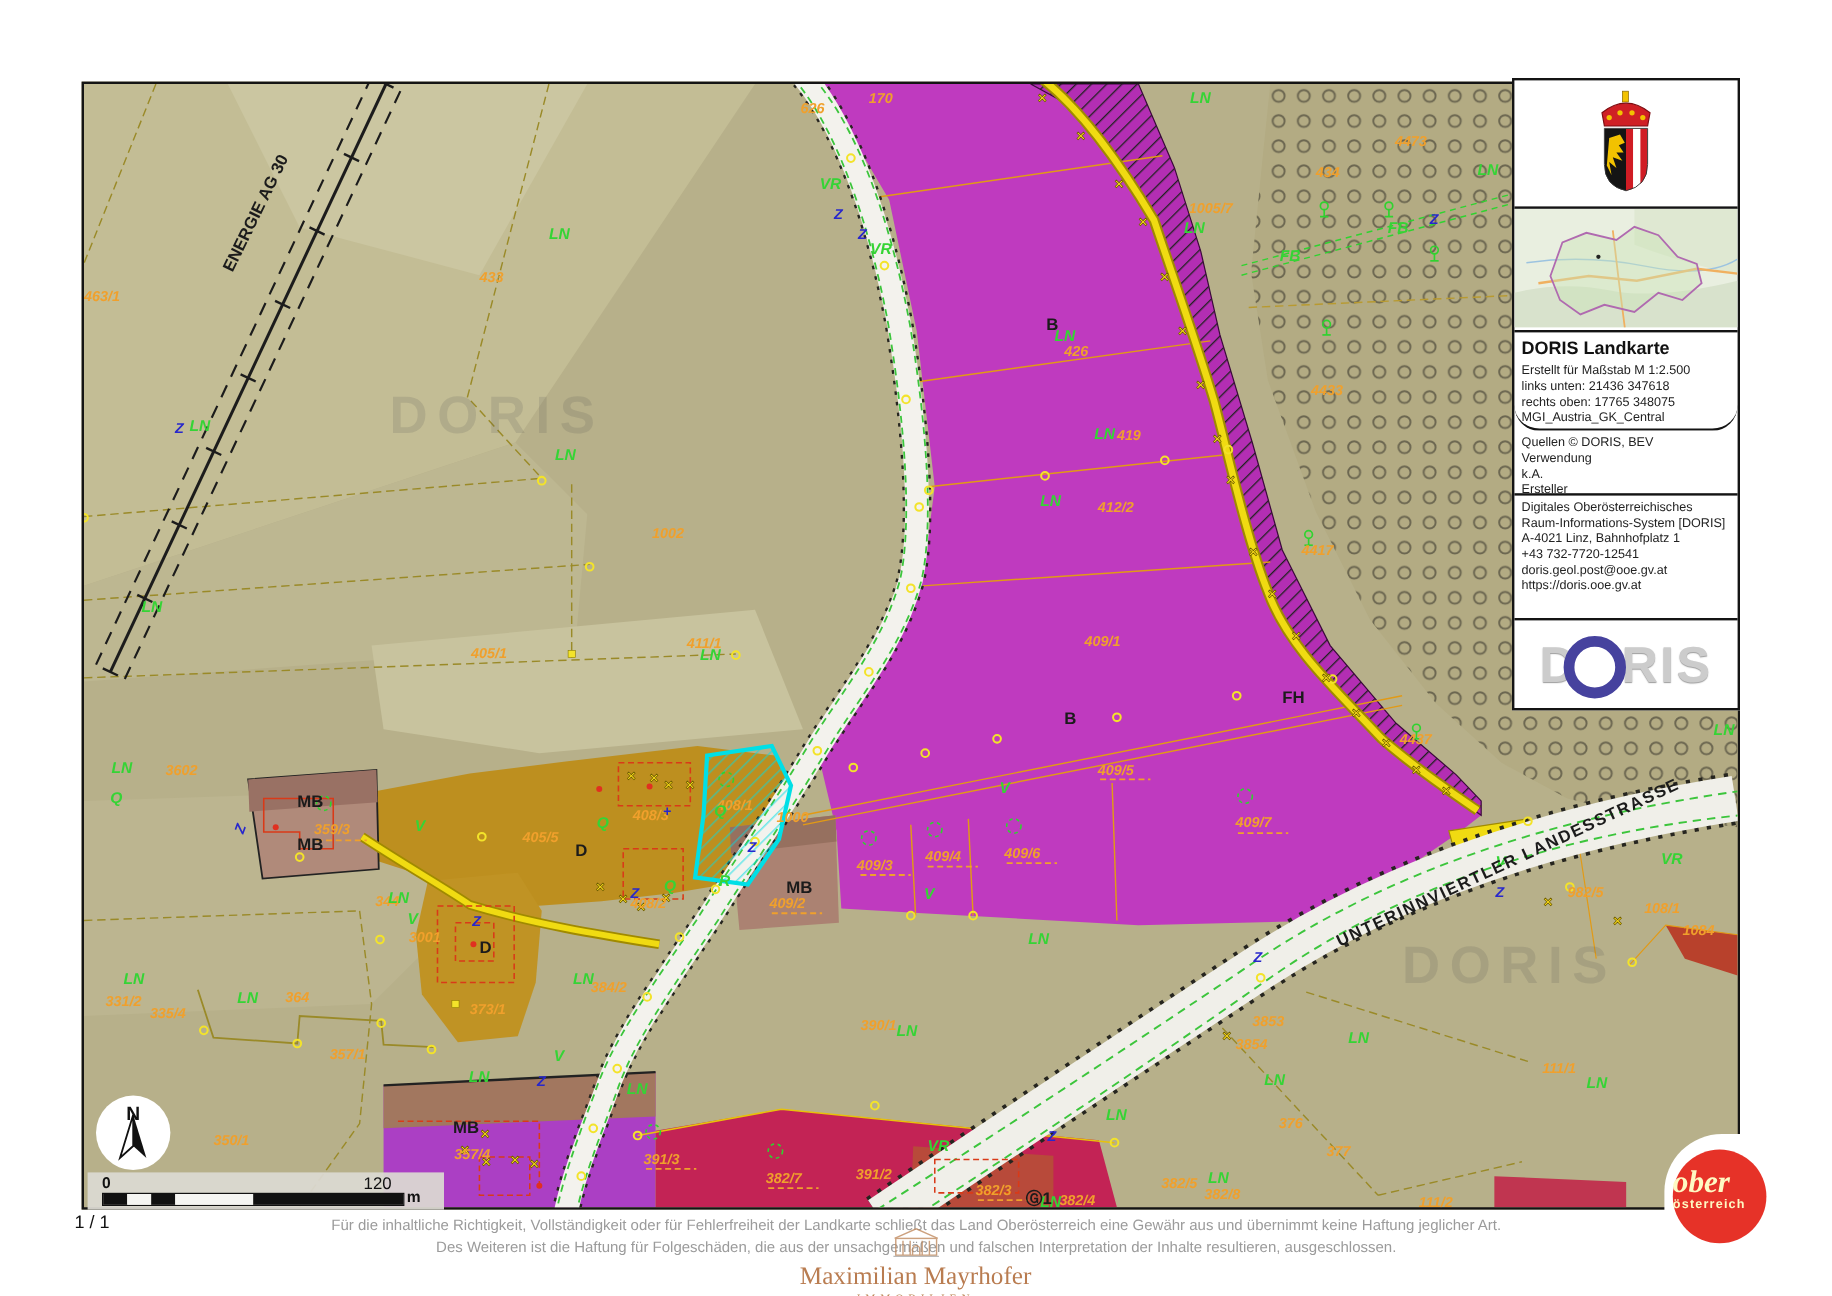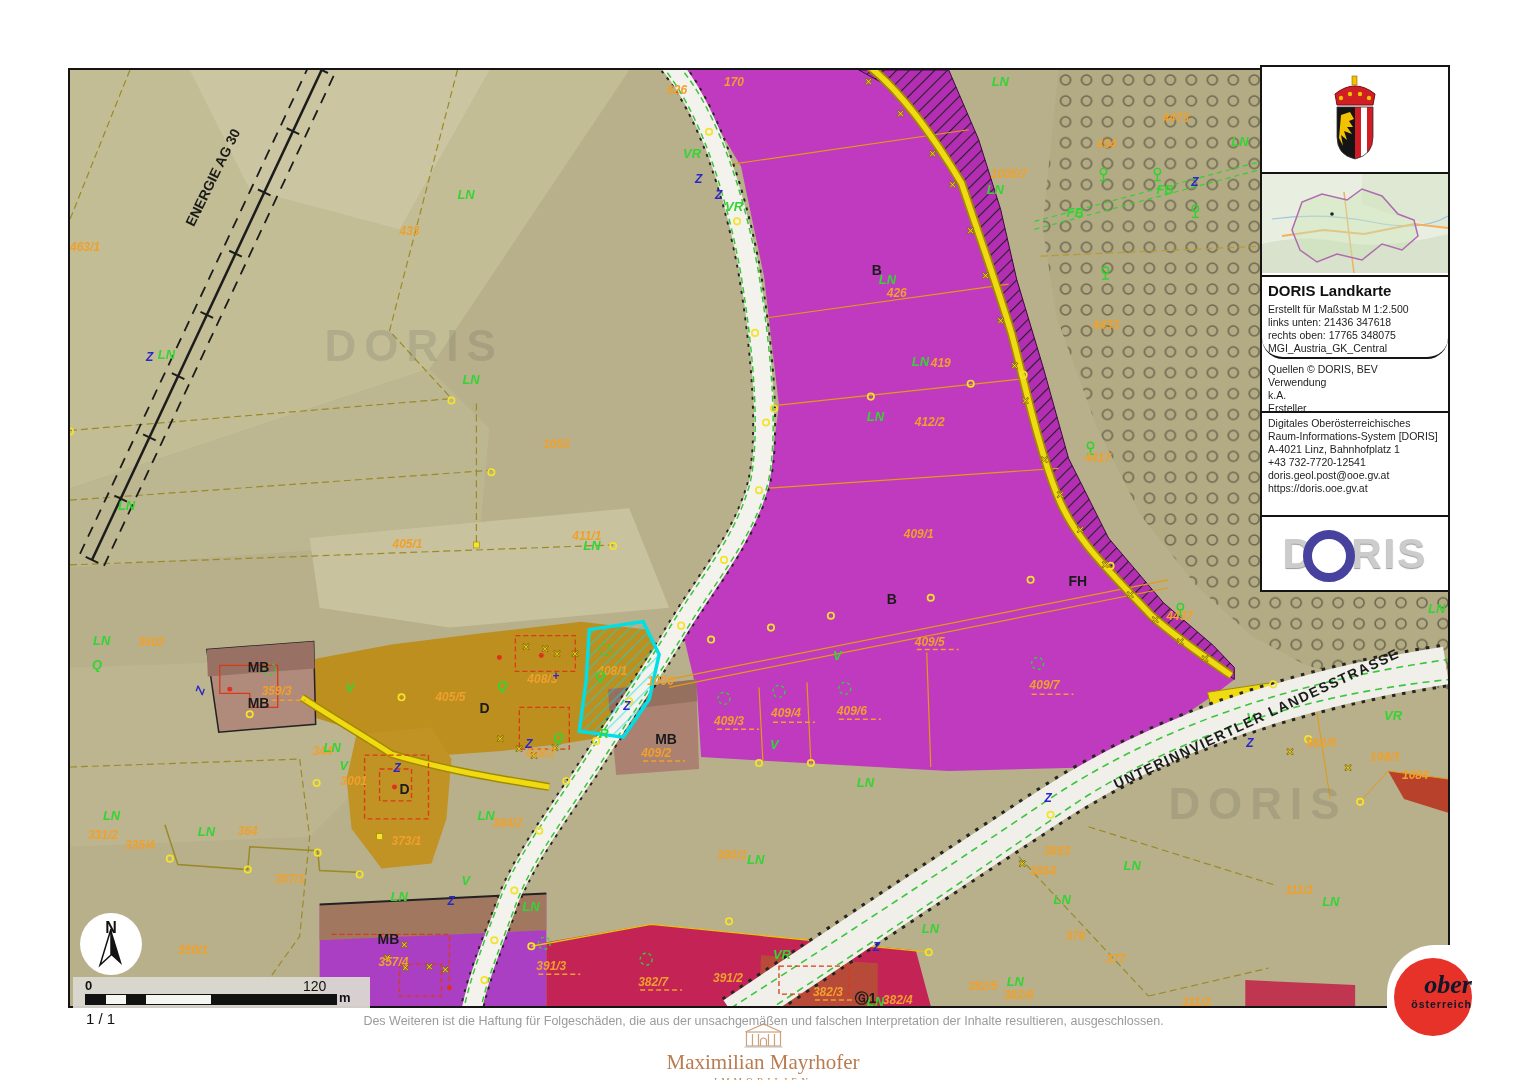--- a/index.html
+++ b/index.html
@@ -40,33 +40,33 @@
          border-radius:50%;z-index:5;}
   .scalebar{position:absolute;left:73px;top:977px;width:297px;height:31px;
             background:rgba(219,217,209,0.94);z-index:5;}
   .sb-zero{position:absolute;left:12px;top:1px;font-size:13px;font-weight:700;color:#111;}
   .sb-end{position:absolute;left:230px;top:1px;font-size:14px;font-weight:400;color:#111;}
   .sb-unit{position:absolute;left:266px;top:13px;font-size:13px;font-weight:700;color:#111;}
   .sb-bar{position:absolute;left:12px;top:17px;width:250px;height:9px;border:1px solid #111;
           display:flex;box-sizing:content-box;}
   .sb-bar div{height:100%;}
   .seg-b{background:#111;}.seg-w{background:#f5f5f2;}
-  .pagenum{position:absolute;left:86px;top:1010px;font-size:15px;color:#111;z-index:5;}
+  .pagenum{position:absolute;left:62px;top:1010px;font-size:15px;color:#111;z-index:5;}
   .disclaimer{position:absolute;left:0;top:1012px;width:1527px;text-align:center;
               color:#9b9b9b;font-size:12.5px;line-height:18px;z-index:3;}
   .mm-logo{position:absolute;left:763px;top:1022px;transform:translateX(-50%);
            text-align:center;z-index:4;}
   .mm-icon{opacity:.8;}
   .mm-name{font-family:"Liberation Serif",serif;font-size:21px;color:#b97c50;margin-top:-2px;}
   .mm-sub{display:flex;align-items:center;justify-content:center;gap:8px;margin-top:2px;}
   .mm-sub span{font-family:"Liberation Serif",serif;font-size:9.5px;letter-spacing:4px;color:#bc8a5a;}
   .ooe-box{position:absolute;left:1387px;top:945px;width:140px;height:135px;background:#fff;
            border-top-left-radius:48px;z-index:7;}
   .ooe-circle{position:absolute;left:7px;top:13px;width:78px;height:78px;border-radius:50%;
-              background:#e63228;color:#0f172a;text-align:right;}
+              background:#e63228;color:#fef9c3;text-align:left;}
   .ooe-l1{font-family:"Liberation Serif",serif;font-style:italic;font-weight:700;
           font-size:26px;margin-top:14px;line-height:26px;}
   .ooe-l2{font-size:10.5px;font-weight:700;letter-spacing:1px;margin-top:0;}
 </style>
 </head>
 <body>
 
 <div class="page">
 
   <div class="map-frame">
@@ -563,20 +563,21 @@
         <div class="seg-w" style="width:20px"></div>
       <div class="seg-b" style="width:20px"></div>
         <div class="seg-w" style="width:65px"></div>
       <div class="seg-b" style="width:125px"></div>
     </div>
   </div>
 
   <div class="pagenum">1 / 1</div>
 
   <div class="disclaimer">
+    <div>Für die inhaltliche Richtigkeit, Vollständigkeit oder für Fehlerfreiheit der Landkarte schließt das Land Oberösterreich eine Gewähr aus und übernimmt keine Haftung jeglicher Art.</div>
     <div>Des Weiteren ist die Haftung für Folgeschäden, die aus der unsachgemäßen und falschen Interpretation der Inhalte resultieren, ausgeschlossen.</div>
   </div>
 
   <div class="mm-logo">
     <svg class="mm-icon" width="40" height="26" viewBox="0 0 40 26">
       <g stroke="#c08a5f" stroke-width="1.2" fill="none">
         <path d="M2,10 L20,2 L38,10"></path>
         <rect x="3" y="10" width="34" height="14"></rect>
         <line x1="9" y1="12" x2="9" y2="24"></line>
           <line x1="15" y1="12" x2="15" y2="24"></line>

